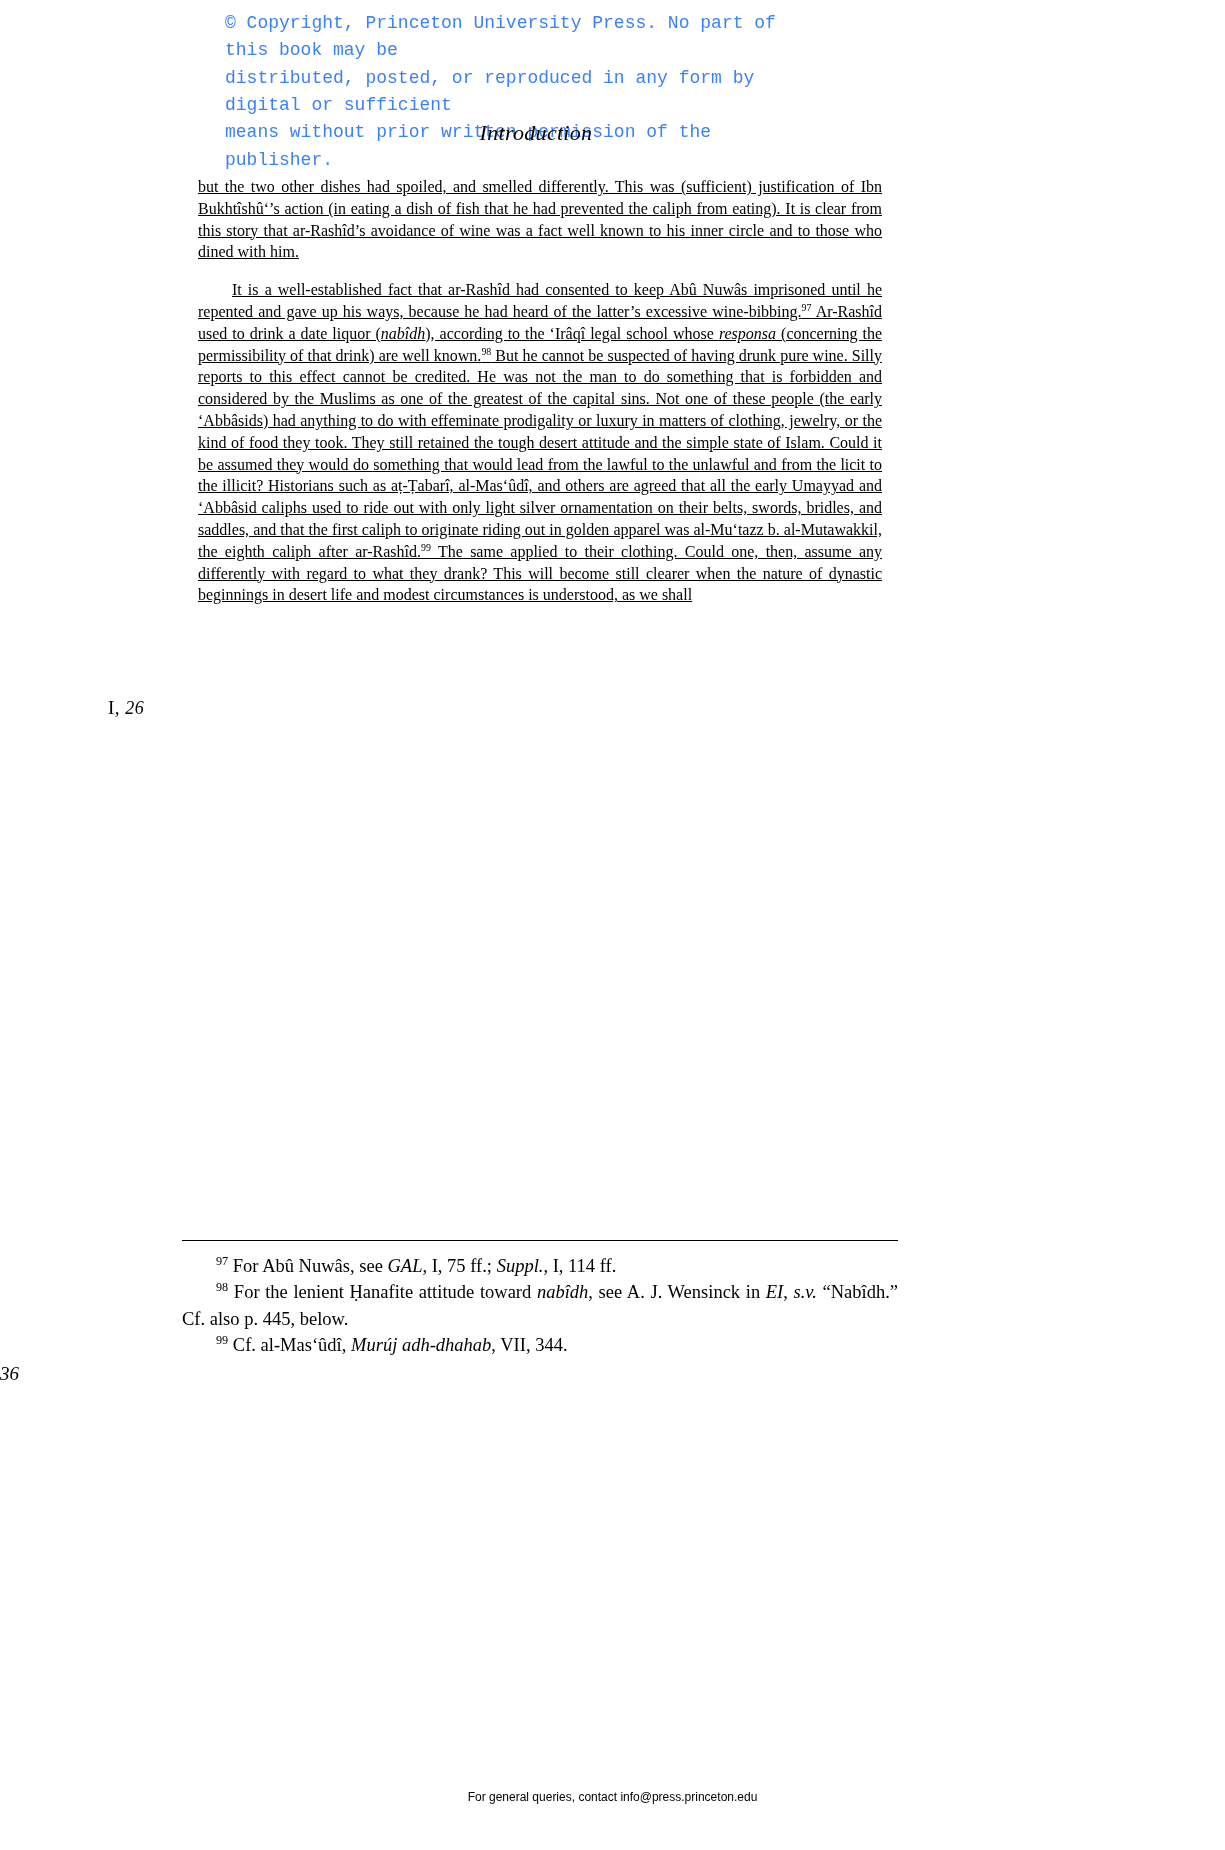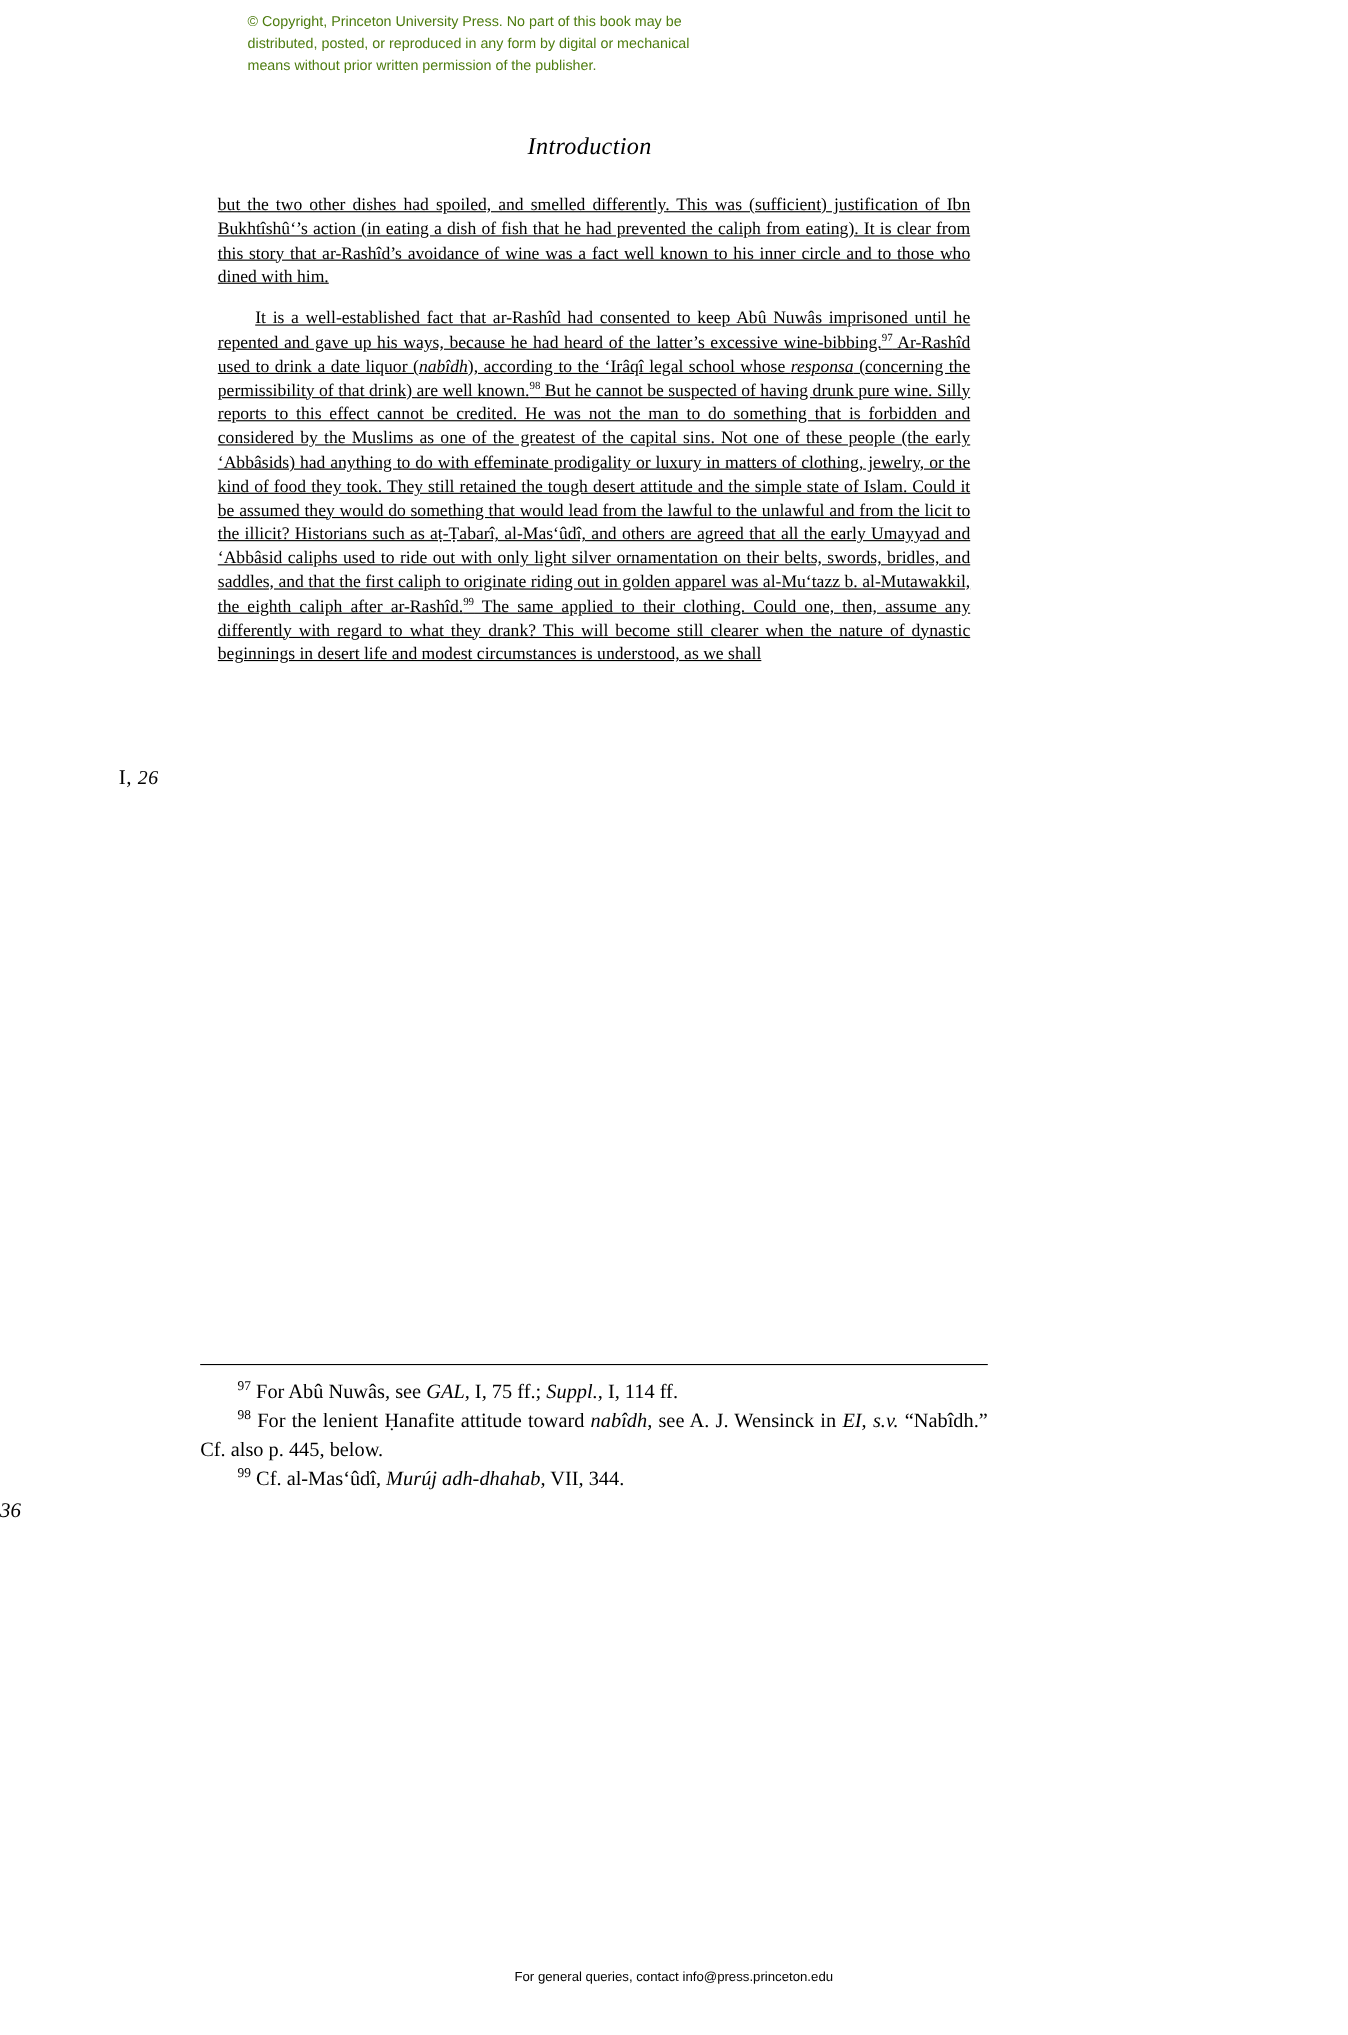--- a/index.html
+++ b/index.html
@@ -22,24 +22,24 @@
     width: 1225px;
     height: 1850px;
   }
 
   
   .copyright {
     position: absolute;
     top: 10px;
     left: 225px;
     width: 600px;
-    font-family: Liberation Sans, sans-serif;
-    font-size: 13px;
+    font-family: Liberation Mono, monospace;
+    font-size: 18px;
     line-height: 1.52;
-    color: #4d7c0f;
+    color: #3b82f6;
     text-align: left;
   }
 
   
   .running-head {
     position: absolute;
     top: 120px;
     left: 0;
     width: 1072px;
     text-align: center;
@@ -143,21 +143,21 @@
     font-size: 12px;
   }
 </style>
 </head>
 <body>
 
 <div class="page">
 
   <div class="copyright">
     <div>© Copyright, Princeton University Press. No part of this book may be</div>
-    <div>distributed, posted, or reproduced in any form by digital or mechanical</div>
+    <div>distributed, posted, or reproduced in any form by digital or sufficient</div>
     <div>means without prior written permission of the publisher.</div>
   </div>
 
   <div class="running-head">Introduction</div>
 
   <div class="margin-ref">
     <span>I, </span><span class="num">26</span>
   </div>
 
   <div class="body-block">

